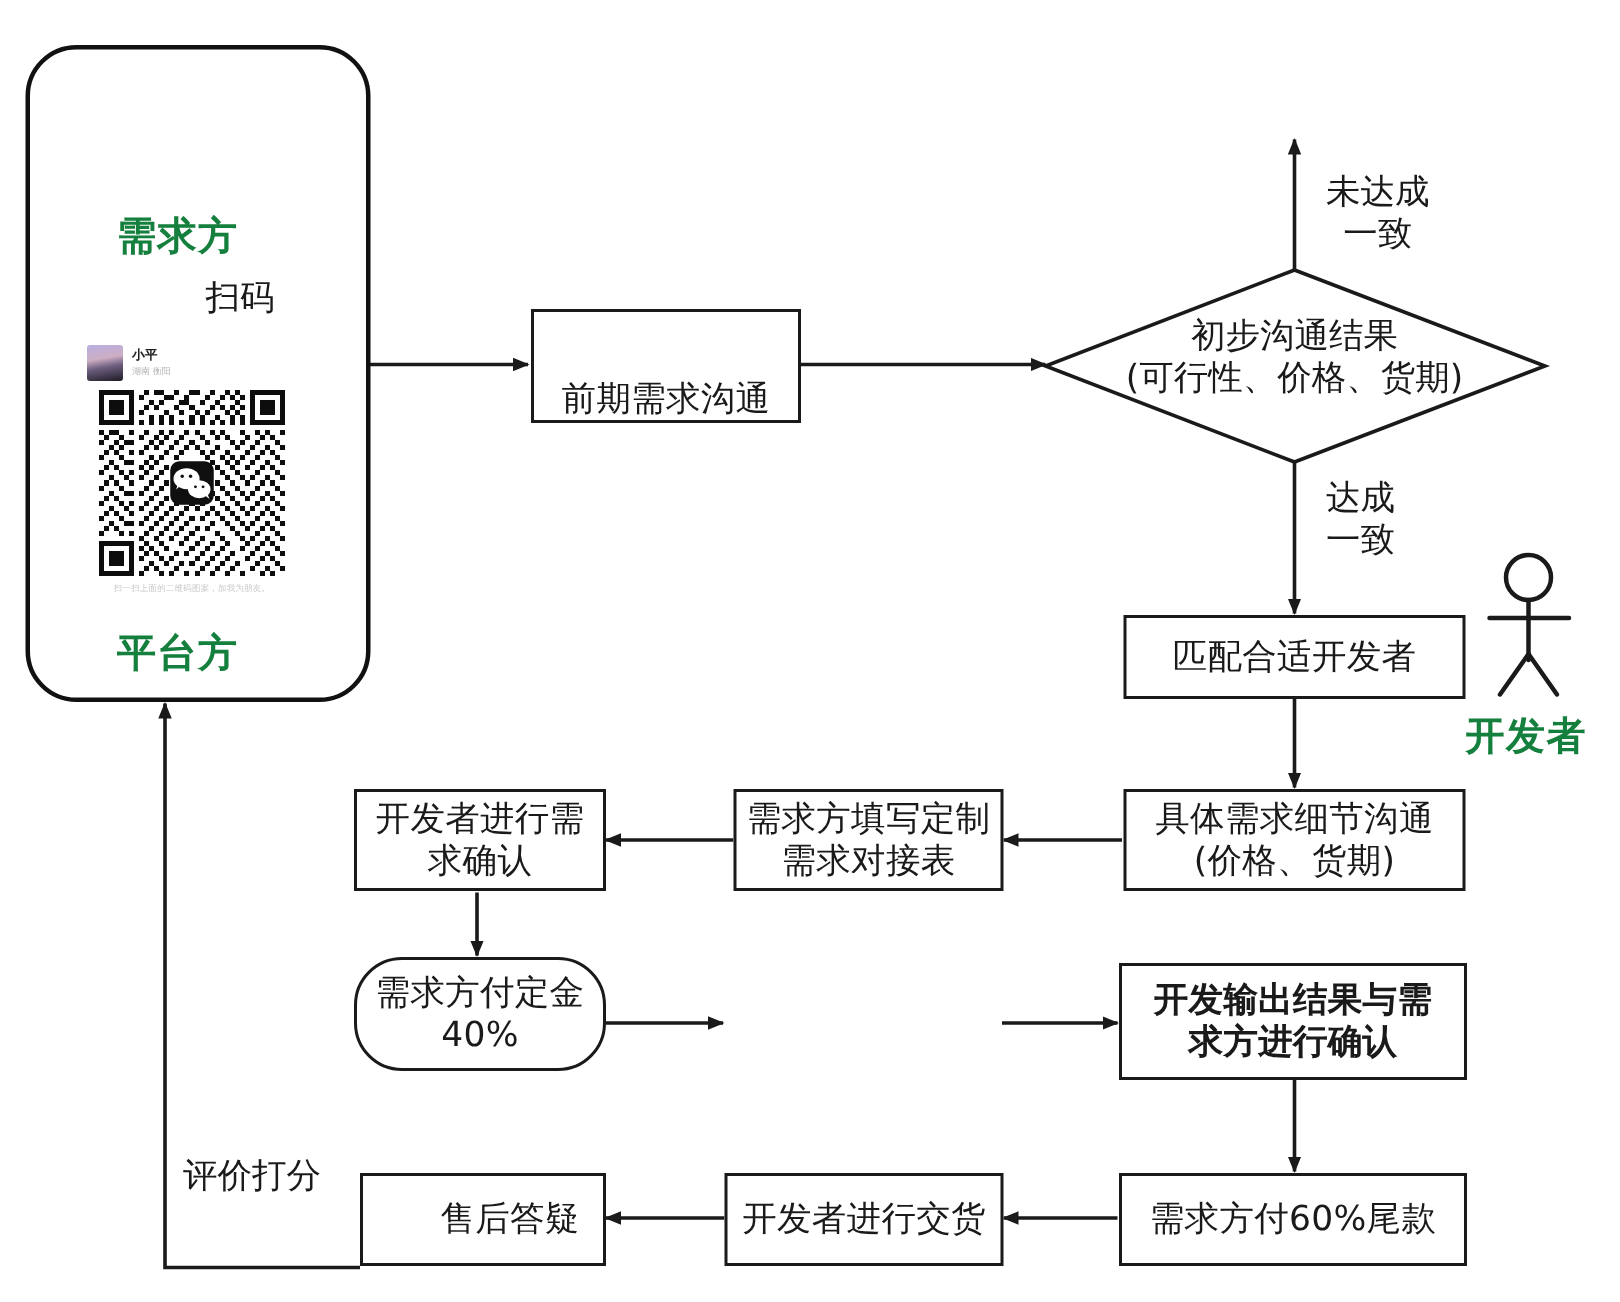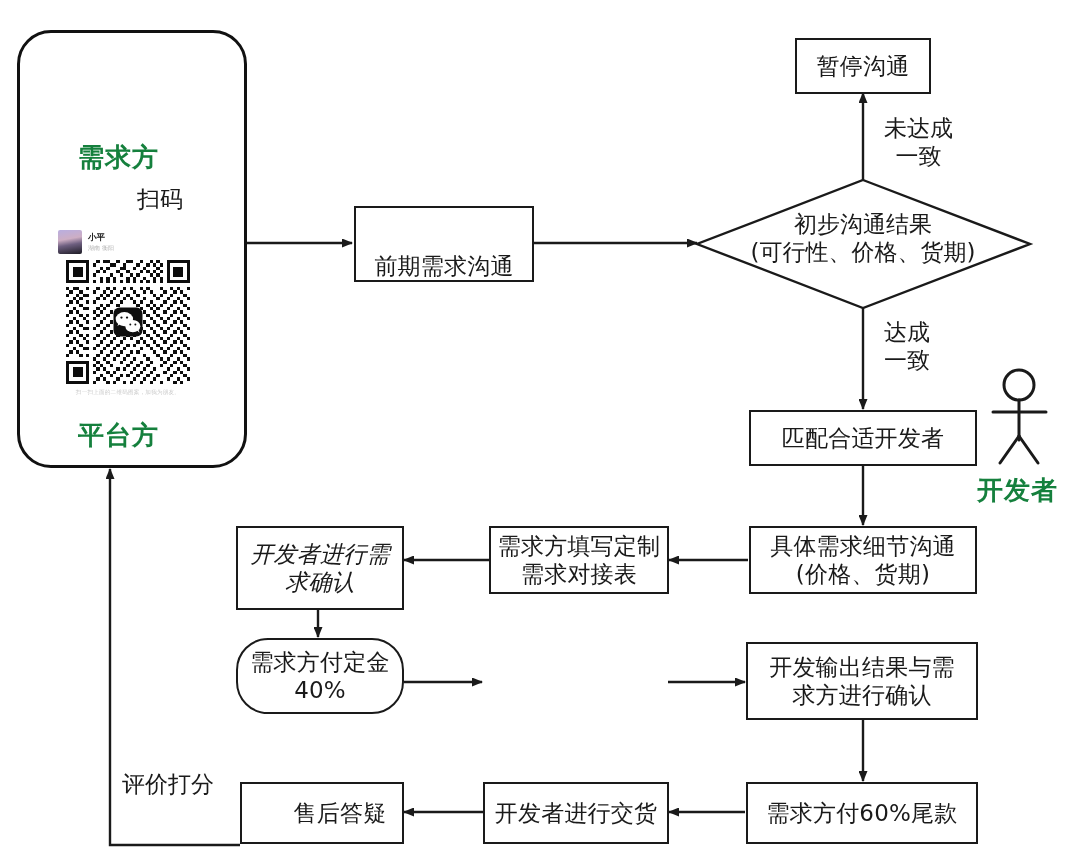--- a/index.html
+++ b/index.html
@@ -647,23 +647,20 @@
         </svg>
       </div>
     </div>
     <div class="wc-caption">扫一扫上面的二维码图案，加我为朋友。</div>
   </div>
 
   <div class="actor-label" style="left:78px; top:418px;">平台方</div>
 
   <div class="actor-label" style="left:977px; top:473px;">开发者</div>
 
-  <div class="node" style="left:795px; top:38px; width:136px; height:56px;">
-    <span>暂停沟通</span>
-  </div>
 
   <div class="node" style="left:354px; top:206px; width:180px; height:76px;align-items:flex-end;">
     <span>前期需求沟通</span>
   </div>
 
   <div class="free-label" style="left:693px; top:210px; width:340px;">初步沟通结果<br>(可行性、价格、货期)</div>
 
   <div class="free-label" style="left:884px; top:114px;">未达成<br>一致</div>
 
   <div class="free-label" style="left:884px; top:318px;">达成<br>一致</div>
@@ -673,30 +670,30 @@
   </div>
 
   <div class="node" style="left:749px; top:526px; width:228px; height:68px;">
     <span>具体需求细节沟通<br>(价格、货期)</span>
   </div>
 
   <div class="node" style="left:489px; top:526px; width:180px; height:68px;align-items:center;">
     <span>需求方填写定制<br>需求对接表</span>
   </div>
 
-  <div class="node" style="left:236px; top:526px; width:168px; height:84px;font-style:italic;">
+  <div class="node" style="left:236px; top:526px; width:168px; height:68px;">
     <span>开发者进行需<br>求确认</span>
   </div>
 
   <div class="node" style="left:236px; top:638px; width:168px; height:76px;border-radius:32px;">
     <span>需求方付定金<br>40%</span>
   </div>
 
 
-  <div class="node" style="left:746px; top:642px; width:232px; height:78px;">
+  <div class="node" style="left:746px; top:642px; width:232px; height:78px;font-weight:bold;">
     <span>开发输出结果与需<br>求方进行确认</span>
   </div>
 
   <div class="node" style="left:746px; top:782px; width:232px; height:62px;">
     <span>需求方付60%尾款</span>
   </div>
 
   <div class="node" style="left:483px; top:782px; width:186px; height:62px;">
     <span>开发者进行交货</span>
   </div>

